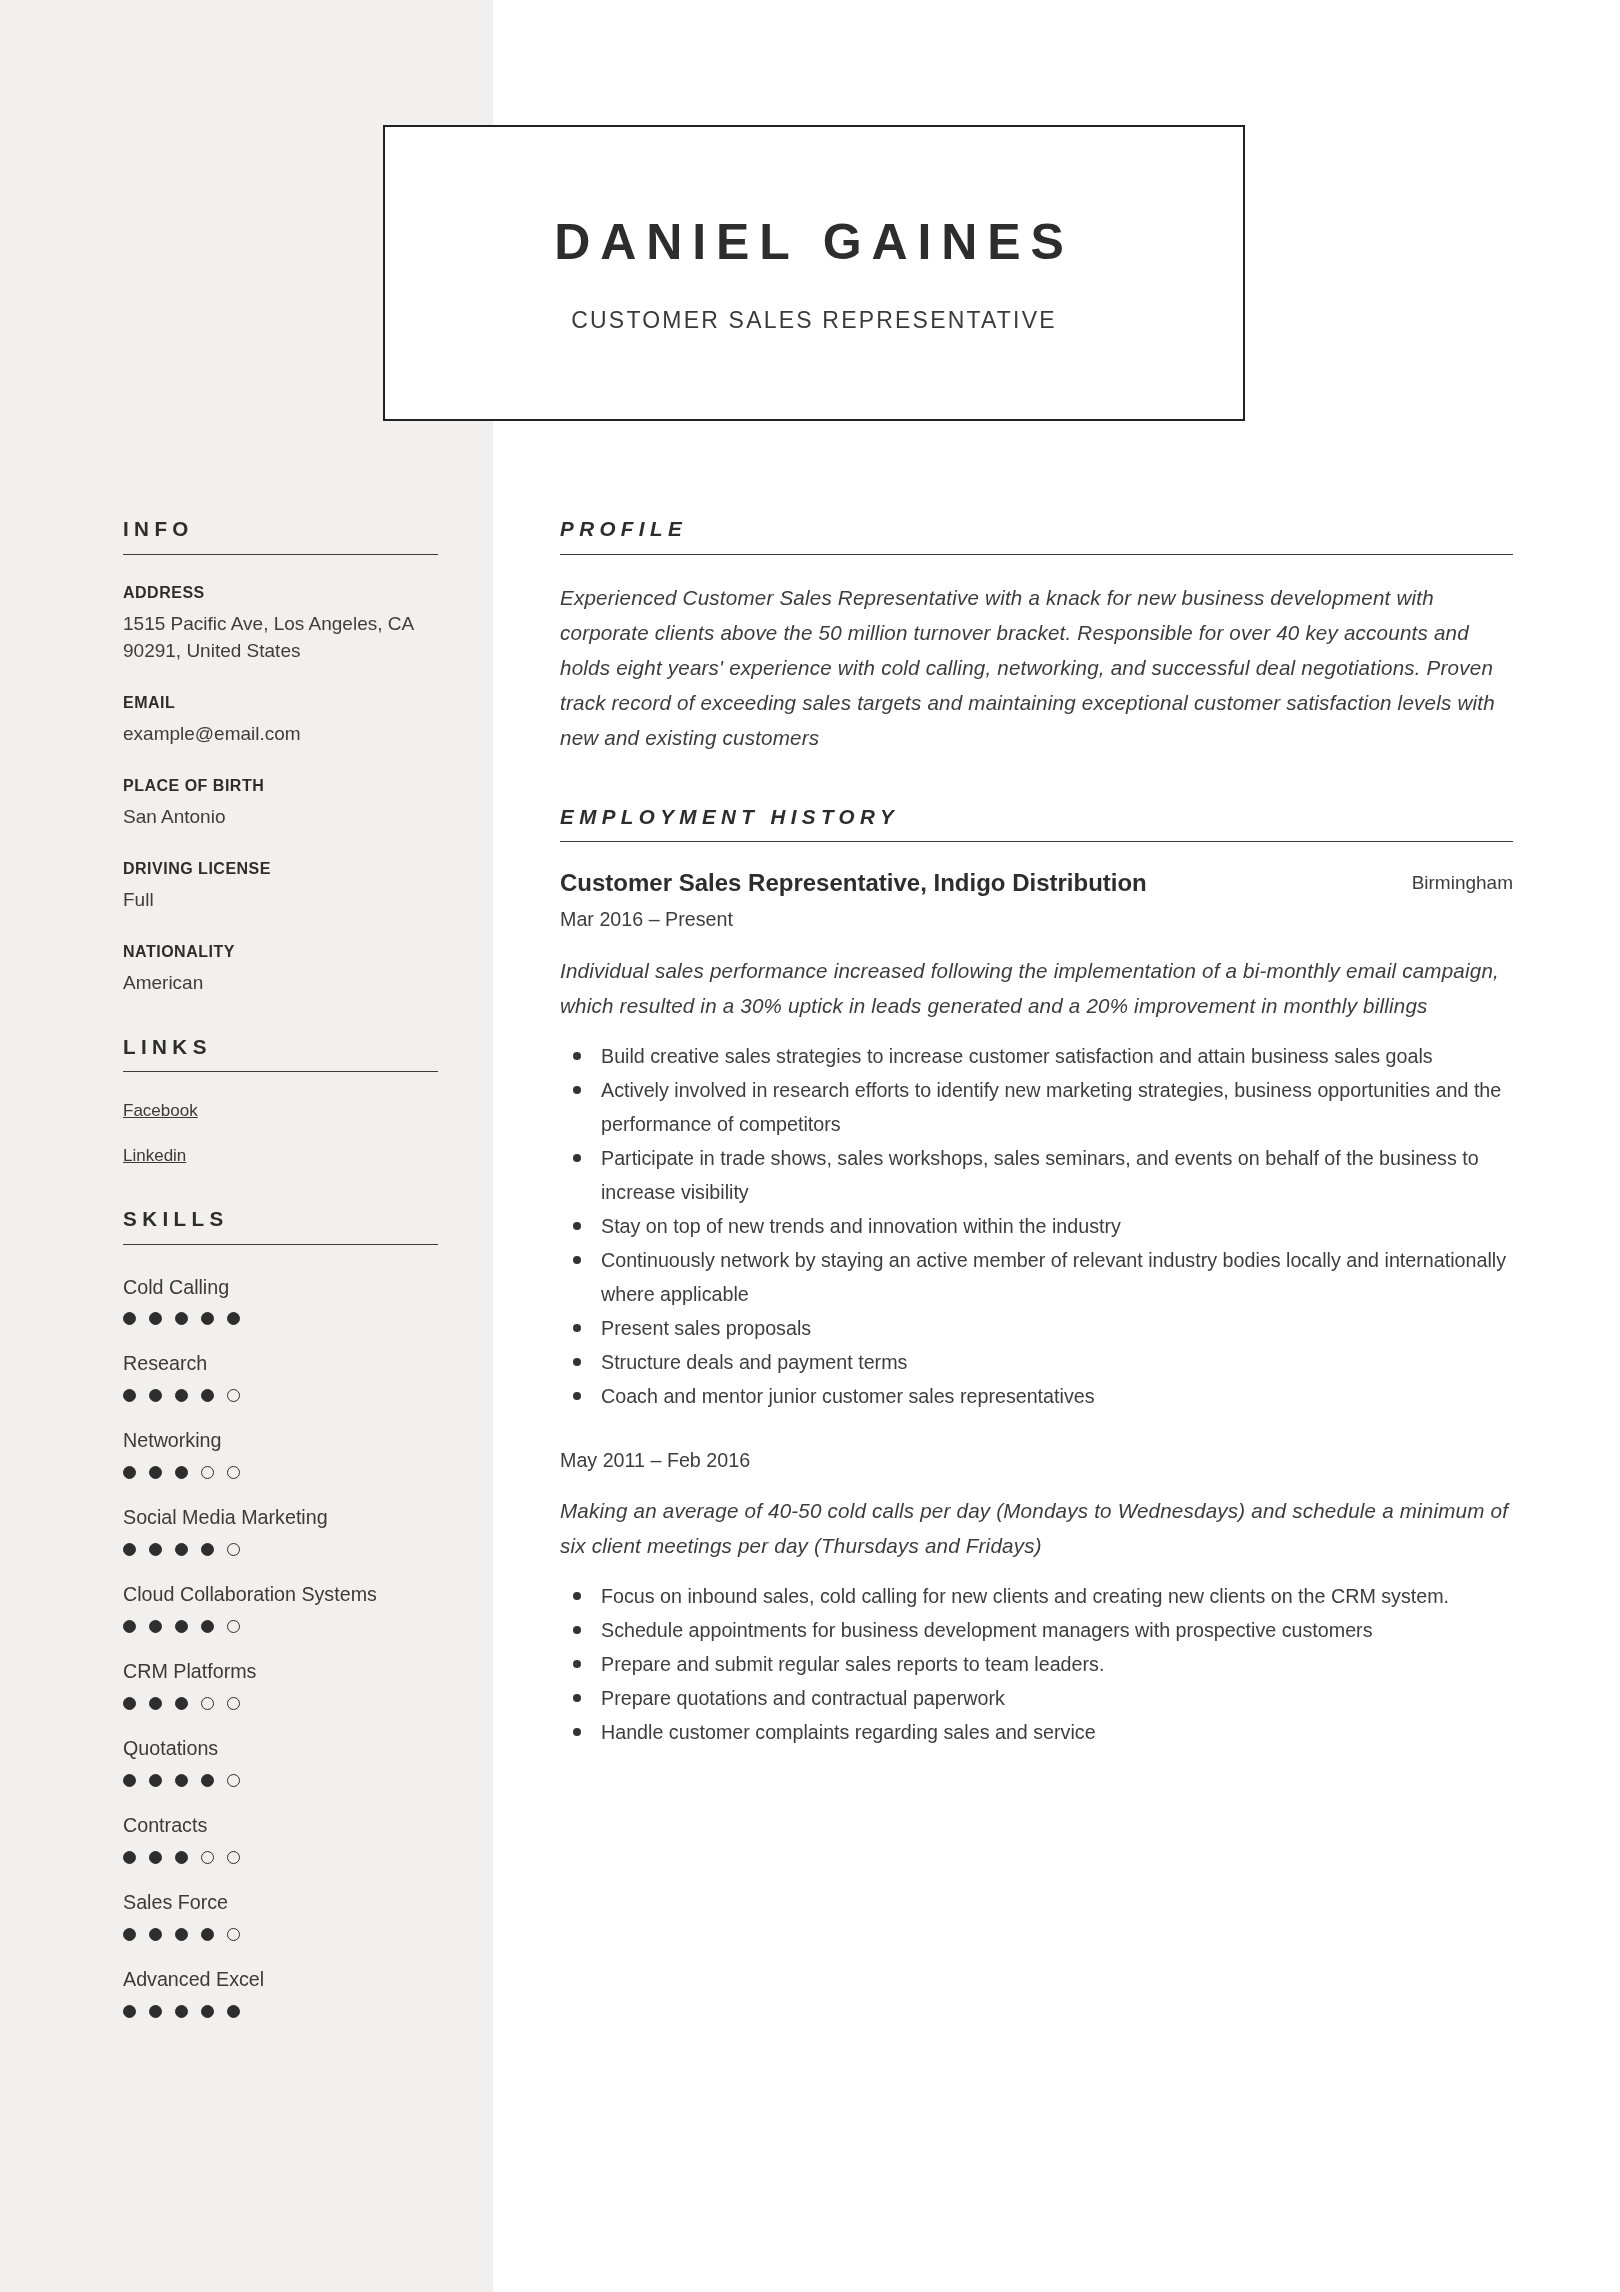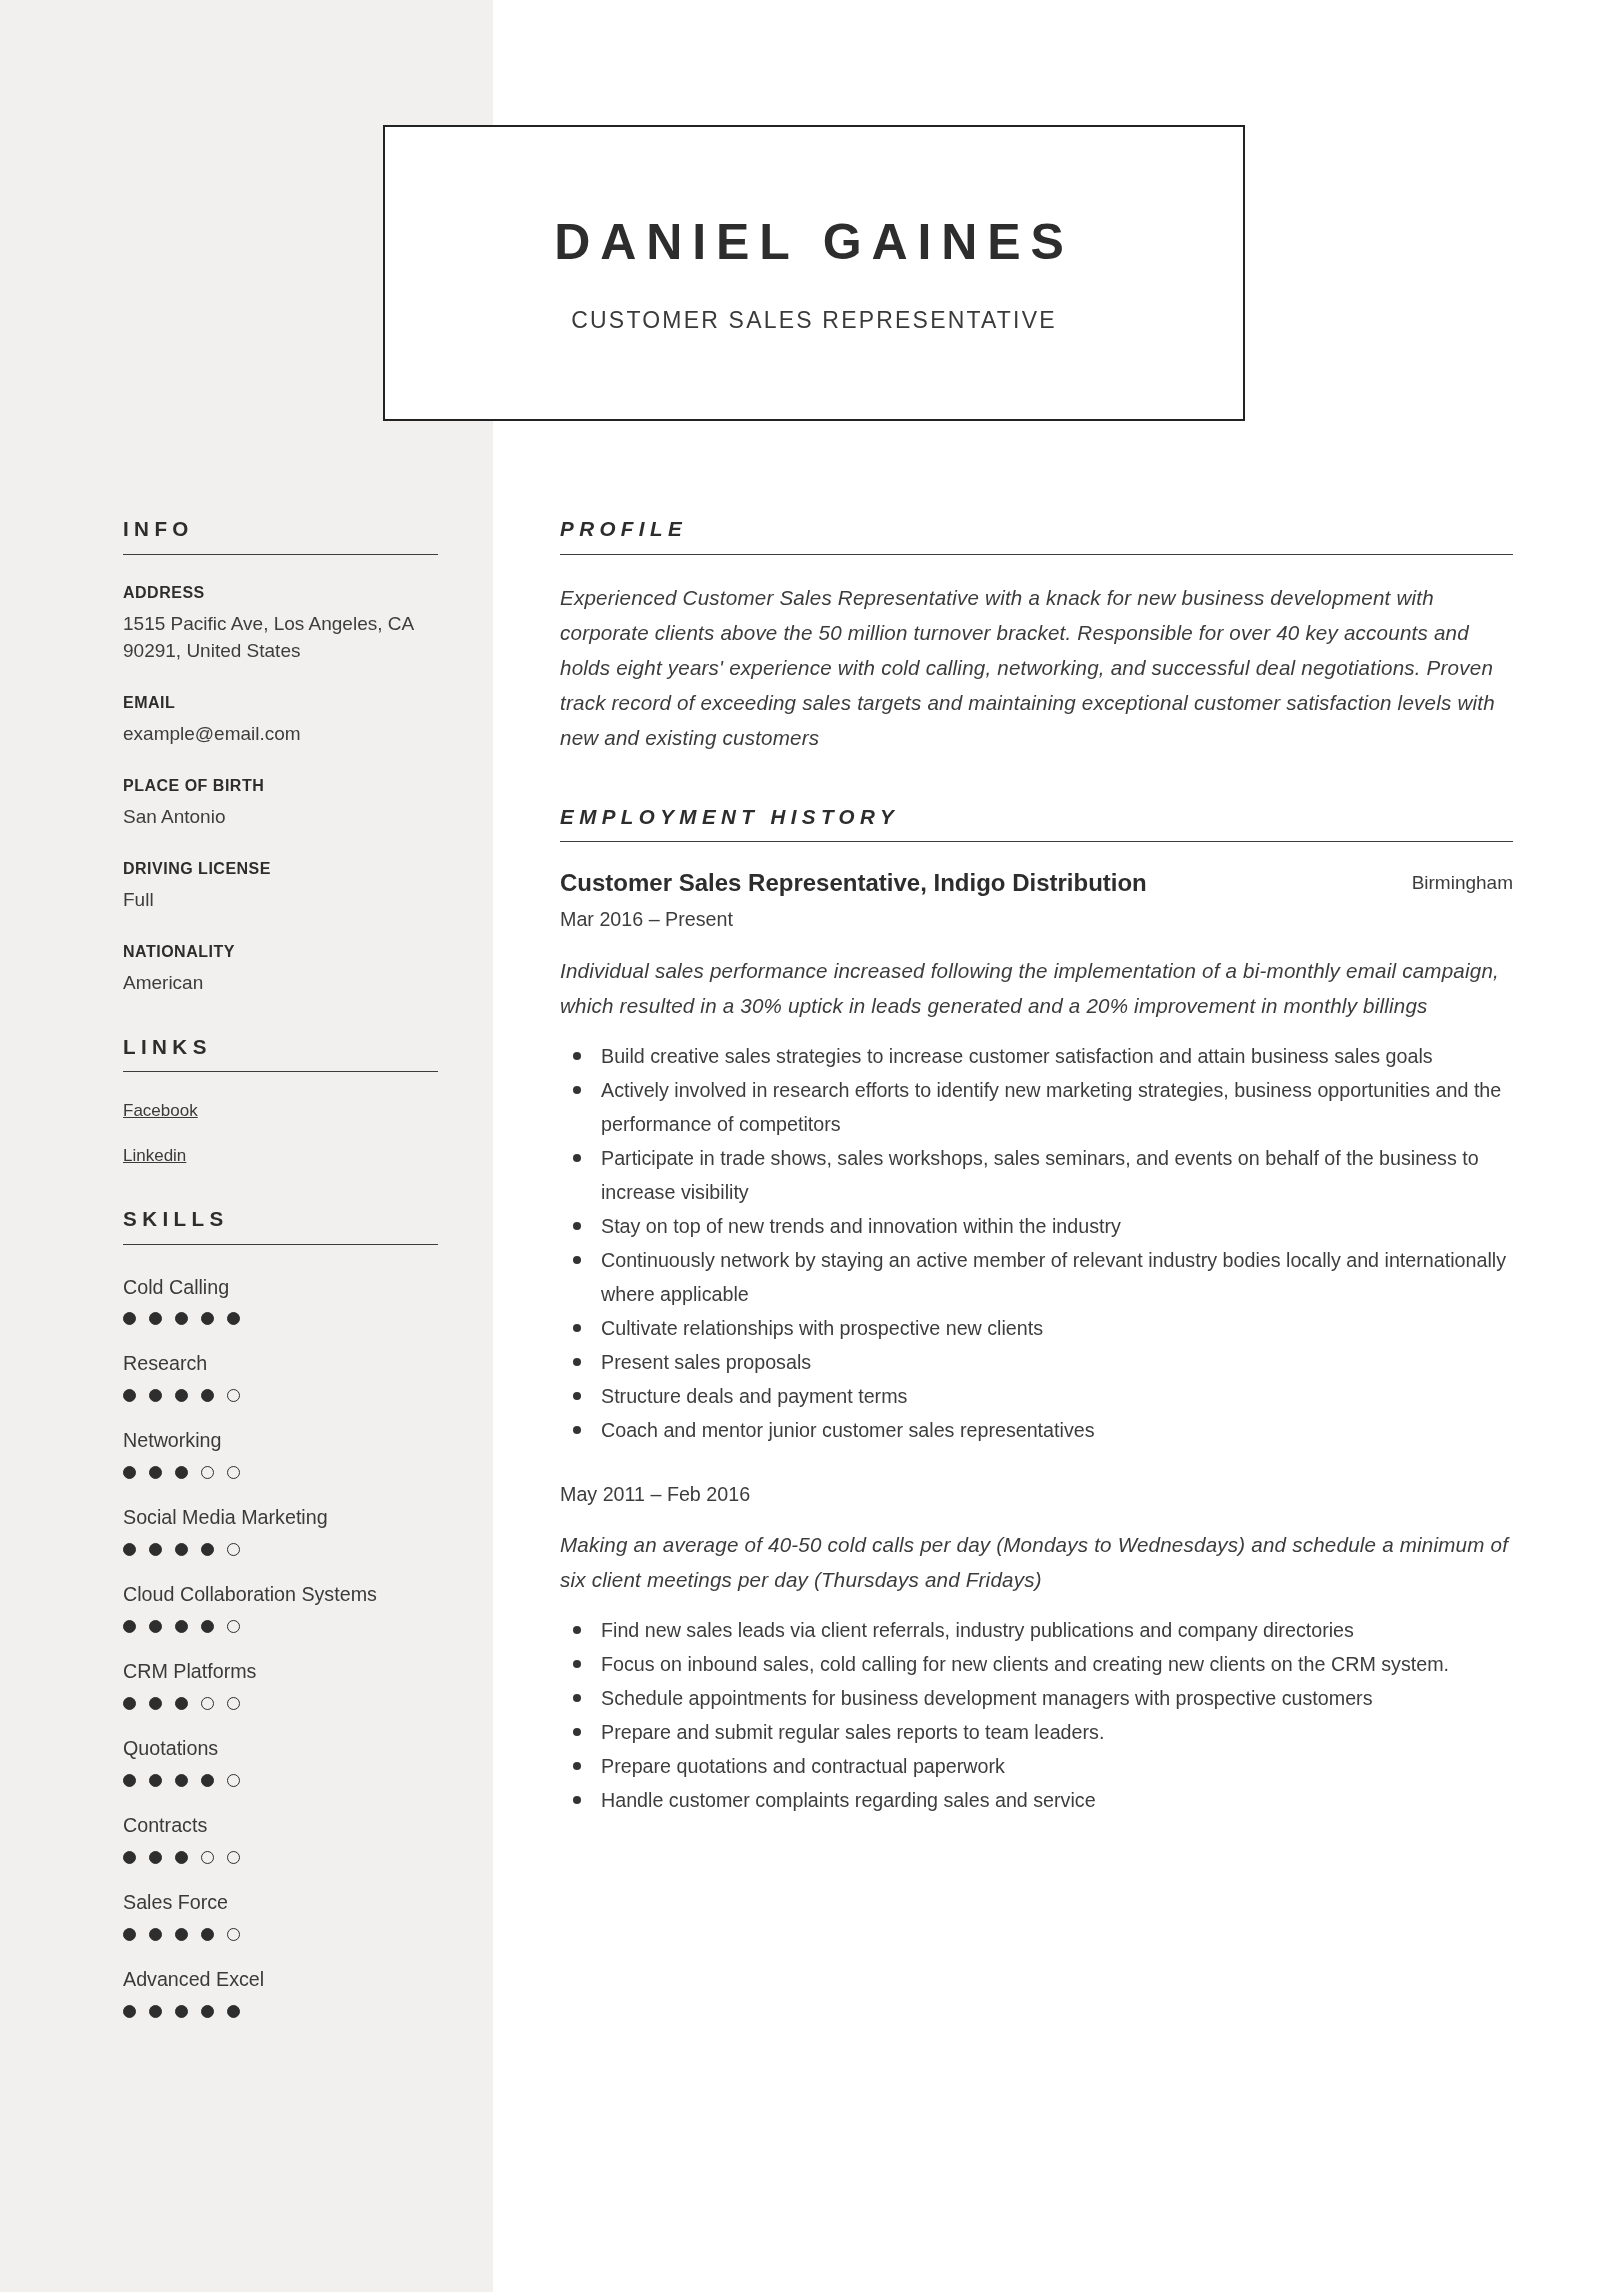--- a/index.html
+++ b/index.html
@@ -227,31 +227,29 @@
               <div class="job-loc">Birmingham</div>
             </div>
             <div class="job-dates">Mar 2016 – Present</div>
             <p class="job-summary">Individual sales performance increased following the implementation of a bi-monthly email campaign, which resulted in a 30% uptick in leads generated and a 20% improvement in monthly billings</p>
             <ul class="bullets">
               <li>Build creative sales strategies to increase customer satisfaction and attain business sales goals</li>
               <li>Actively involved in research efforts to identify new marketing strategies, business opportunities and the performance of competitors</li>
               <li>Participate in trade shows, sales workshops, sales seminars, and events on behalf of the business to increase visibility</li>
               <li>Stay on top of new trends and innovation within the industry</li>
               <li>Continuously network by staying an active member of relevant industry bodies locally and internationally where applicable</li>
-              <li>Cultivate relationships with prospective new clients</li>
               <li>Present sales proposals</li>
               <li>Structure deals and payment terms</li>
               <li>Coach and mentor junior customer sales representatives</li>
             </ul>
           </div>
           <div class="job">
             <div class="job-dates">May 2011 – Feb 2016</div>
             <p class="job-summary">Making an average of 40-50 cold calls per day (Mondays to Wednesdays) and schedule a minimum of six client meetings per day (Thursdays and Fridays)</p>
             <ul class="bullets">
-              <li>Find new sales leads via client referrals, industry publications and company directories</li>
               <li>Focus on inbound sales, cold calling for new clients and creating new clients on the CRM system.</li>
               <li>Schedule appointments for business development managers with prospective customers</li>
               <li>Prepare and submit regular sales reports to team leaders.</li>
               <li>Prepare quotations and contractual paperwork</li>
               <li>Handle customer complaints regarding sales and service</li>
             </ul>
           </div>
         </div>
     </section>
   </main>

